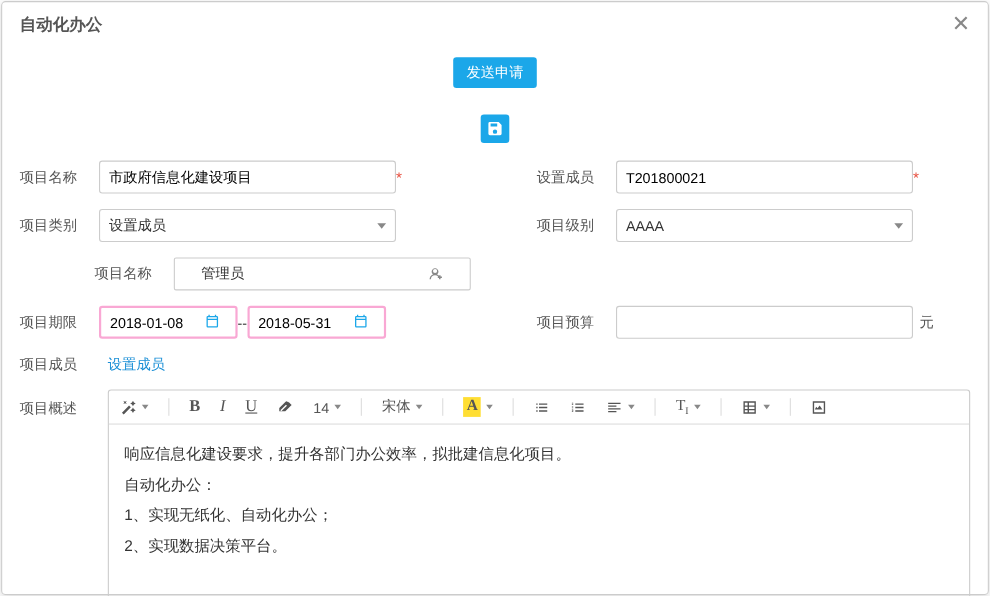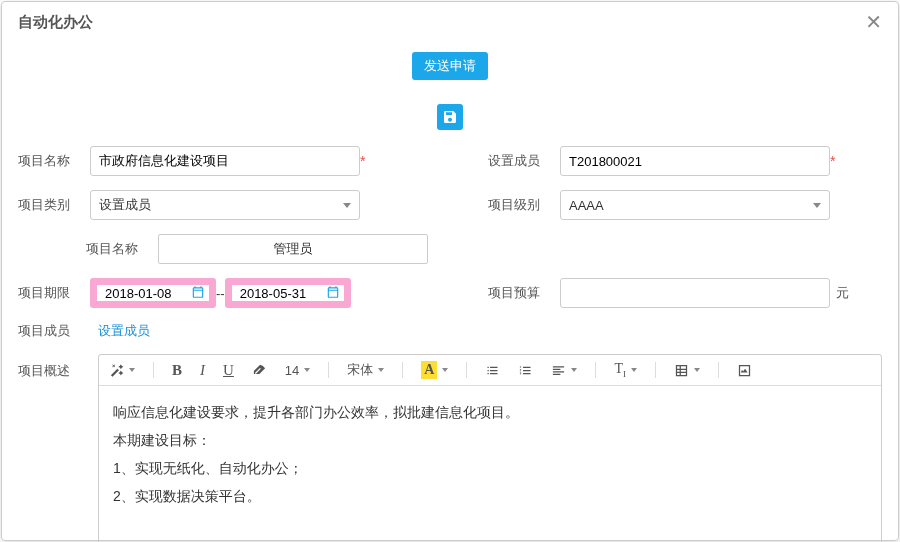--- a/index.html
+++ b/index.html
@@ -110,49 +110,48 @@
   cursor: pointer;
 }
 .select .caret {
   width: 0; height: 0;
   border-left: 4px solid transparent;
   border-right: 4px solid transparent;
   border-top: 5px solid #888;
 }
 .req { color: #e74c3c; font-size: 14px; }
 .date-input {
-  border: 7px solid #f9a8d4;
+  border: 2px solid #f9a8d4;
   border-radius: 3px;
   display: flex;
   align-items: center;
   padding: 0 6px 0 8px;
   height: 30px;
   width: 126px;
   background: #fff;
 }
 .date-input input {
   border: none;
   outline: none;
   width: 86px;
   font-size: 13px;
 }
 .cal-icon { color: #1ba7e9; cursor: pointer; font-size: 14px; }
 .link { color: #1a8fd6; text-decoration: none; cursor: pointer; font-size: 13px; text-align: center; }
 .user-select {
   border: 1px solid #ccc;
   border-radius: 2px;
-  padding: 5px 8px;
+  padding: 5px 24px;
   font-size: 13px;
   width: 270px;
   height: 30px;
   background: #fff;
   display: flex;
   align-items: center;
   justify-content: space-between;
-  flex-direction: column;
 }
 .user-add-icon { color: #888; cursor: pointer; }
 .unit { color: #555; margin-left: 6px; }
 .editor-wrap {
   display: flex;
   gap: 8px;
 }
 .editor {
   flex: 1;
   border: 1px solid #ccc;
@@ -360,21 +359,21 @@
           </span>
           <span class="tb-sep"></span>
           <span class="tb-item">
             <svg class="tb-svg" viewBox="0 0 24 24">
                 <path d="M21 3H3v18h18V3zm-2 16H5V5h14v14zM8 11l2 2 3-4 4 6H6l2-4z"></path>
               </svg>
           </span>
         </div>
         <div class="editor-content" contenteditable="true" style="">
           <p>响应信息化建设要求，提升各部门办公效率，拟批建信息化项目。</p>
-          <p>本期建设目标：</p>
+          <p>自动化办公：</p>
           <p>1、实现无纸化、自动化办公；</p>
           <p>2、实现数据决策平台。</p>
         </div>
       </div>
     </div>
 
   </div>
 </div>
 
 </body></html>

